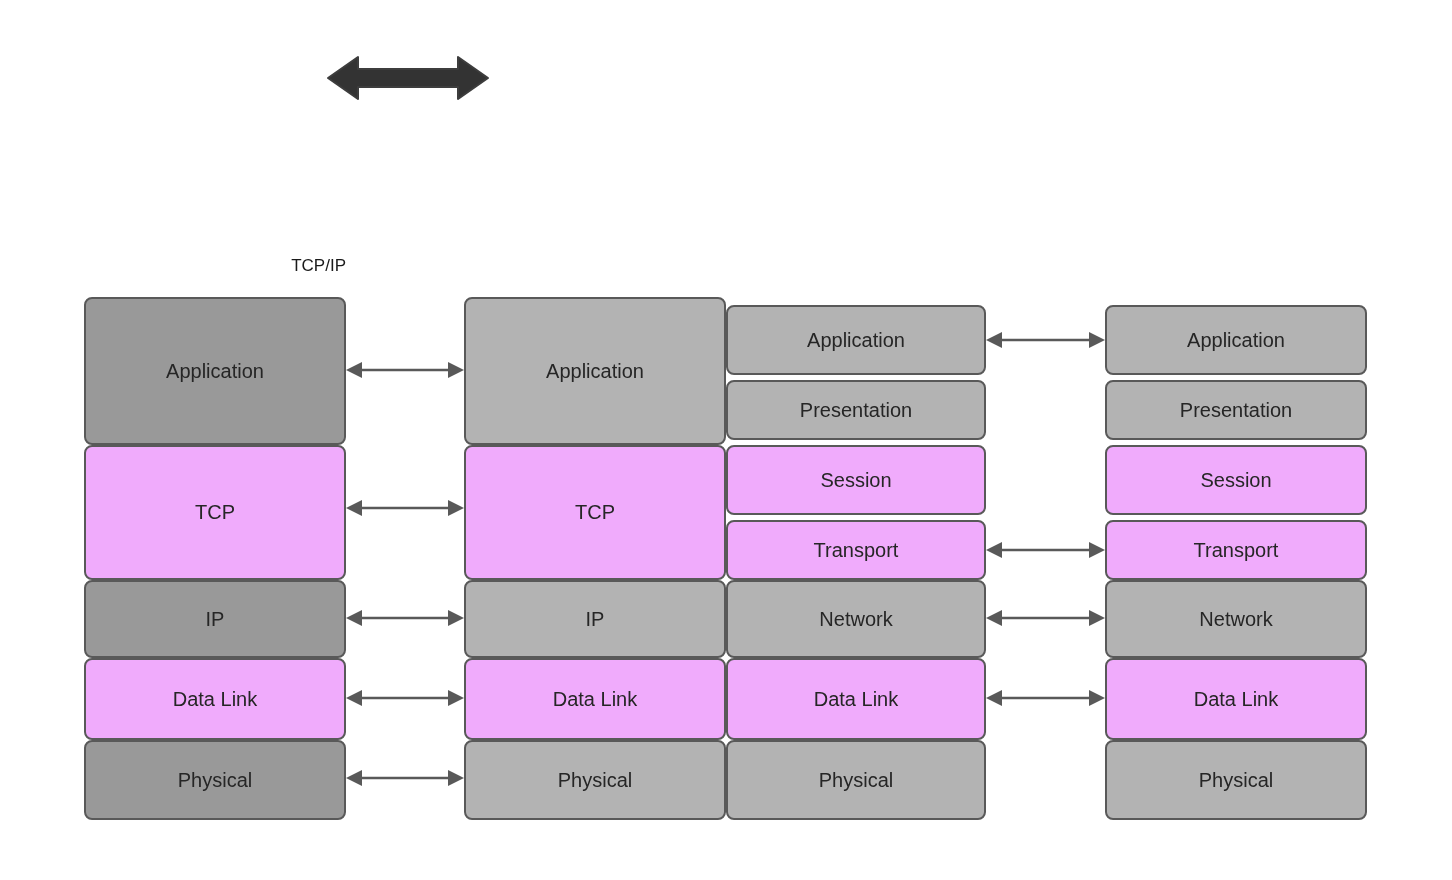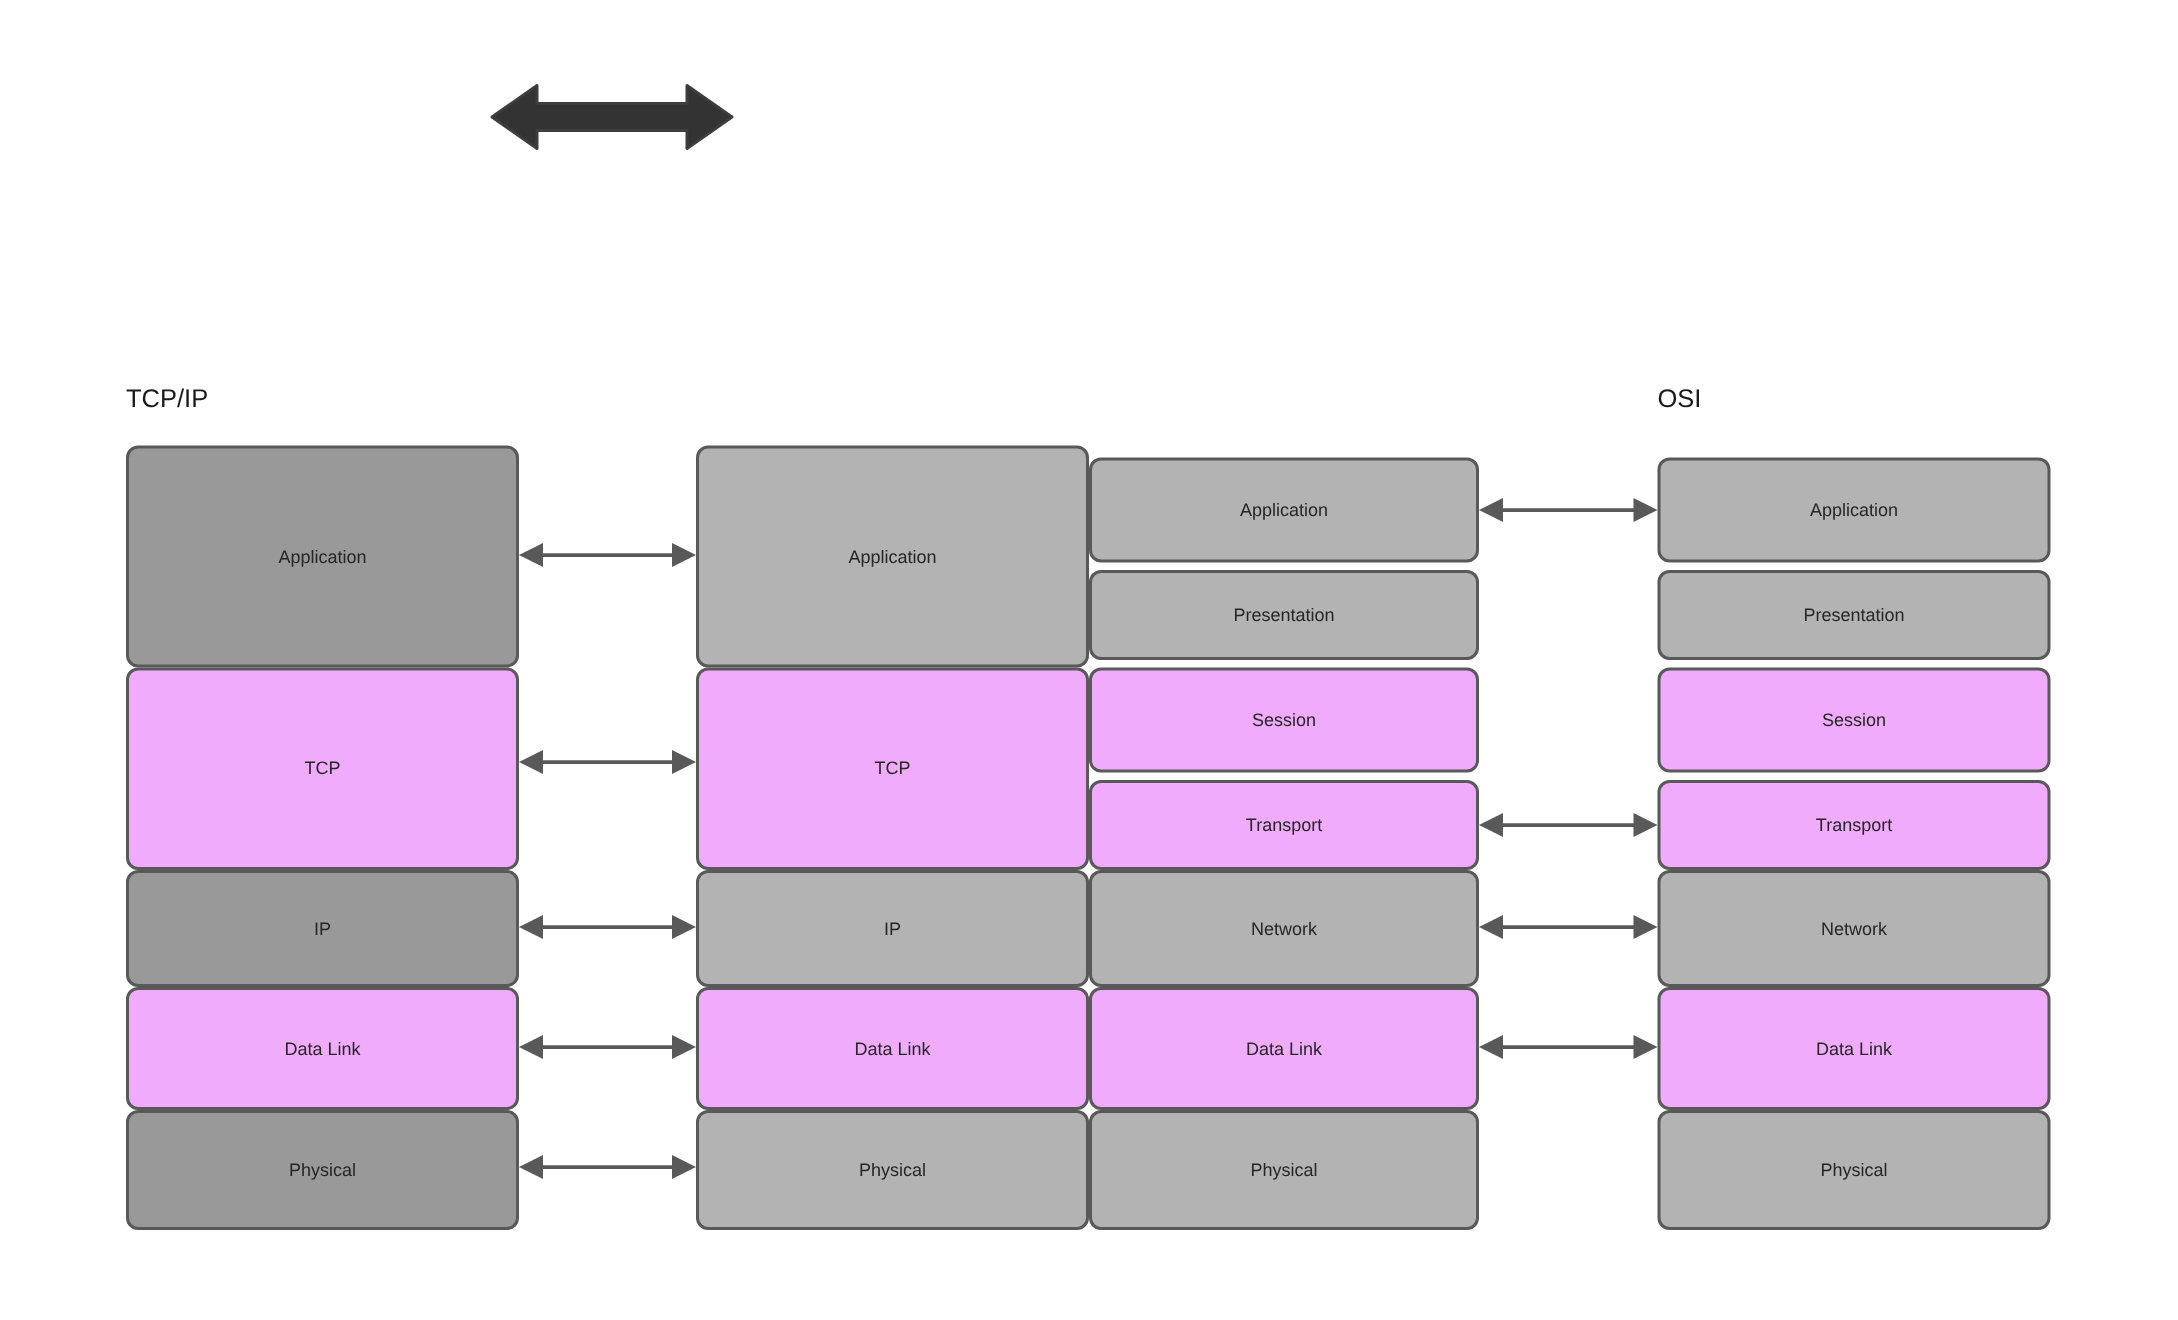--- a/index.html
+++ b/index.html
@@ -20,38 +20,38 @@
     top: 0;
     width: 1452px;
     height: 880px;
   }
 
   
   .col-title {
     position: absolute;
     font-size: 17px;
     color: #1a1a1a;
-    text-align: left;
+    text-align: right;
     white-space: nowrap;
     line-height: 20px;
   }
   #title-tcpip  { left: 84px;   top: 256px; width: 262px; }
   #title-gw     { left: 464px;  top: 256px; width: 522px; }
   #title-osi    { left: 1105px; top: 256px; width: 262px; }
 
   
   .layer-box {
     position: absolute;
     box-sizing: border-box;
     border: 2px solid #595959;
     border-radius: 8px;
     display: flex;
     align-items: center;
     justify-content: center;
-    font-size: 12px;
+    font-size: 20px;
     color: #262626;
     text-align: center;
     line-height: 19px;
     background: #ffffff;
   }
   .fill-dark  { background: #999999; }
   .fill-light { background: #b3b3b3; }
   .fill-white { background: #f0abfc; }
 
   
@@ -79,21 +79,20 @@
 
   <div id="big-arrow">
     <svg width="176" height="60" viewBox="0 0 176 60">
       <g fill="#333333" stroke="#3d3d3d" stroke-width="2" stroke-linejoin="round">
         <path d="M 8,30 L 38,9 L 38,21 L 138,21 L 138,9 L 168,30 L 138,51 L 138,39 L 38,39 L 38,51 Z"></path>
       </g>
     </svg>
   </div>
 
   <div class="col-title" id="title-tcpip">TCP/IP</div>
-  <div class="col-title" id="title-osi">OSI</div>
 
   <div class="layer-box fill-dark" style="left:84px;  top:297px; width:262px; height:148px;">Application</div>
   <div class="layer-box fill-white" style="left:84px;  top:445px; width:262px; height:135px;">TCP</div>
   <div class="layer-box fill-dark" style="left:84px;  top:580px; width:262px; height:78px;">IP</div>
   <div class="layer-box fill-white" style="left:84px;  top:658px; width:262px; height:82px;">Data Link</div>
   <div class="layer-box fill-dark" style="left:84px;  top:740px; width:262px; height:80px;">Physical</div>
 
   <div class="layer-box fill-light" style="left:464px; top:297px; width:262px; height:148px;">Application</div>
   <div class="layer-box fill-white" style="left:464px; top:445px; width:262px; height:135px;">TCP</div>
   <div class="layer-box fill-light" style="left:464px; top:580px; width:262px; height:78px;">IP</div>

